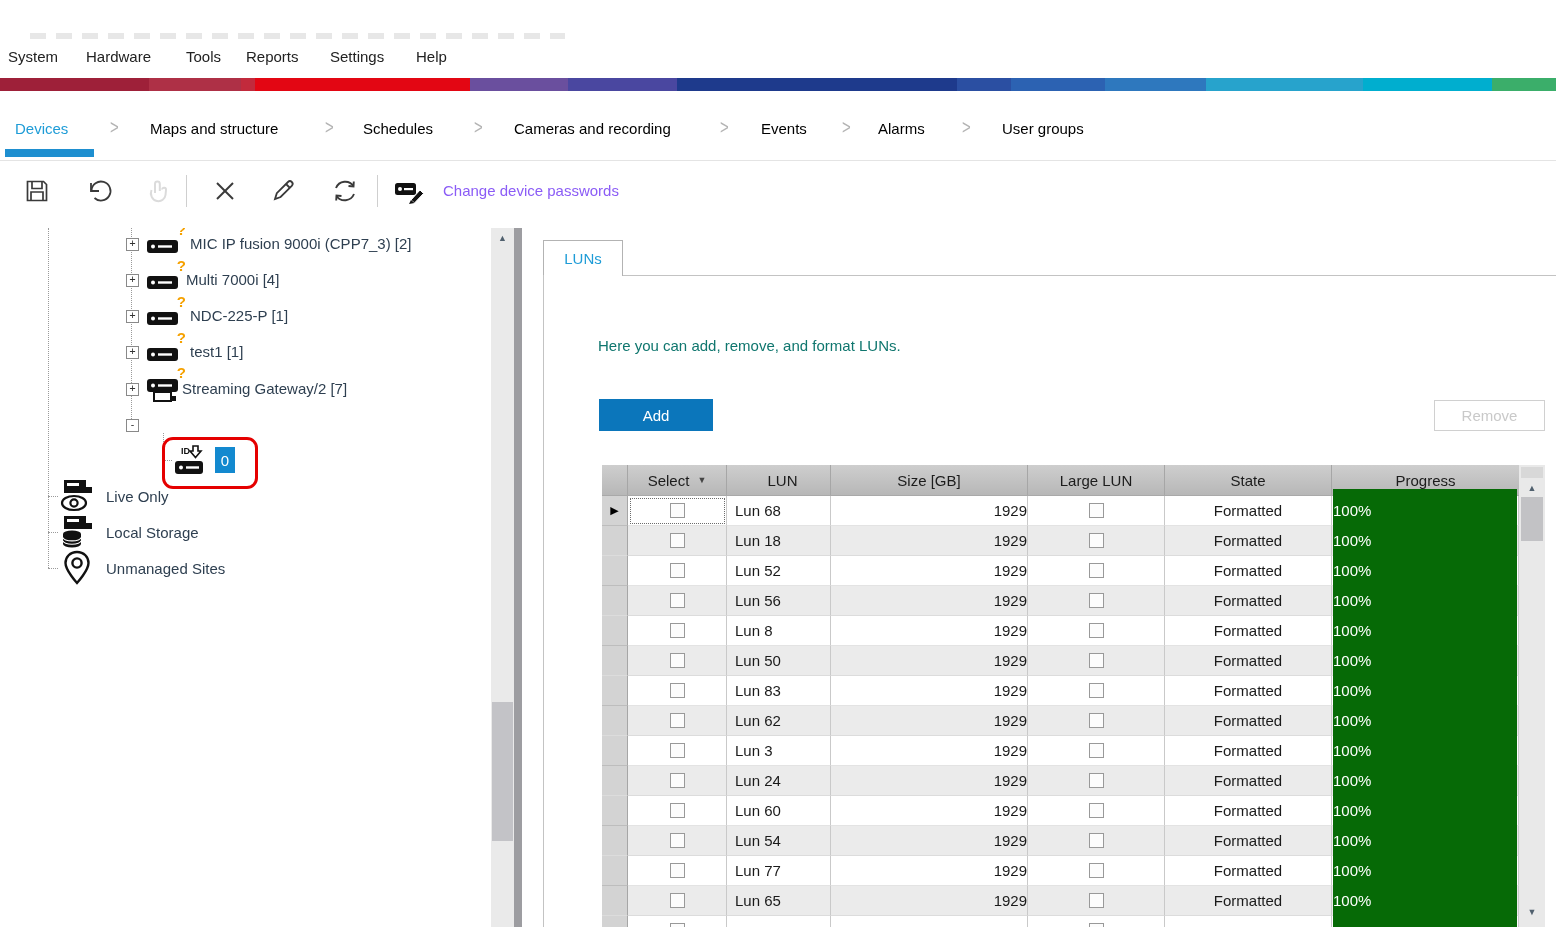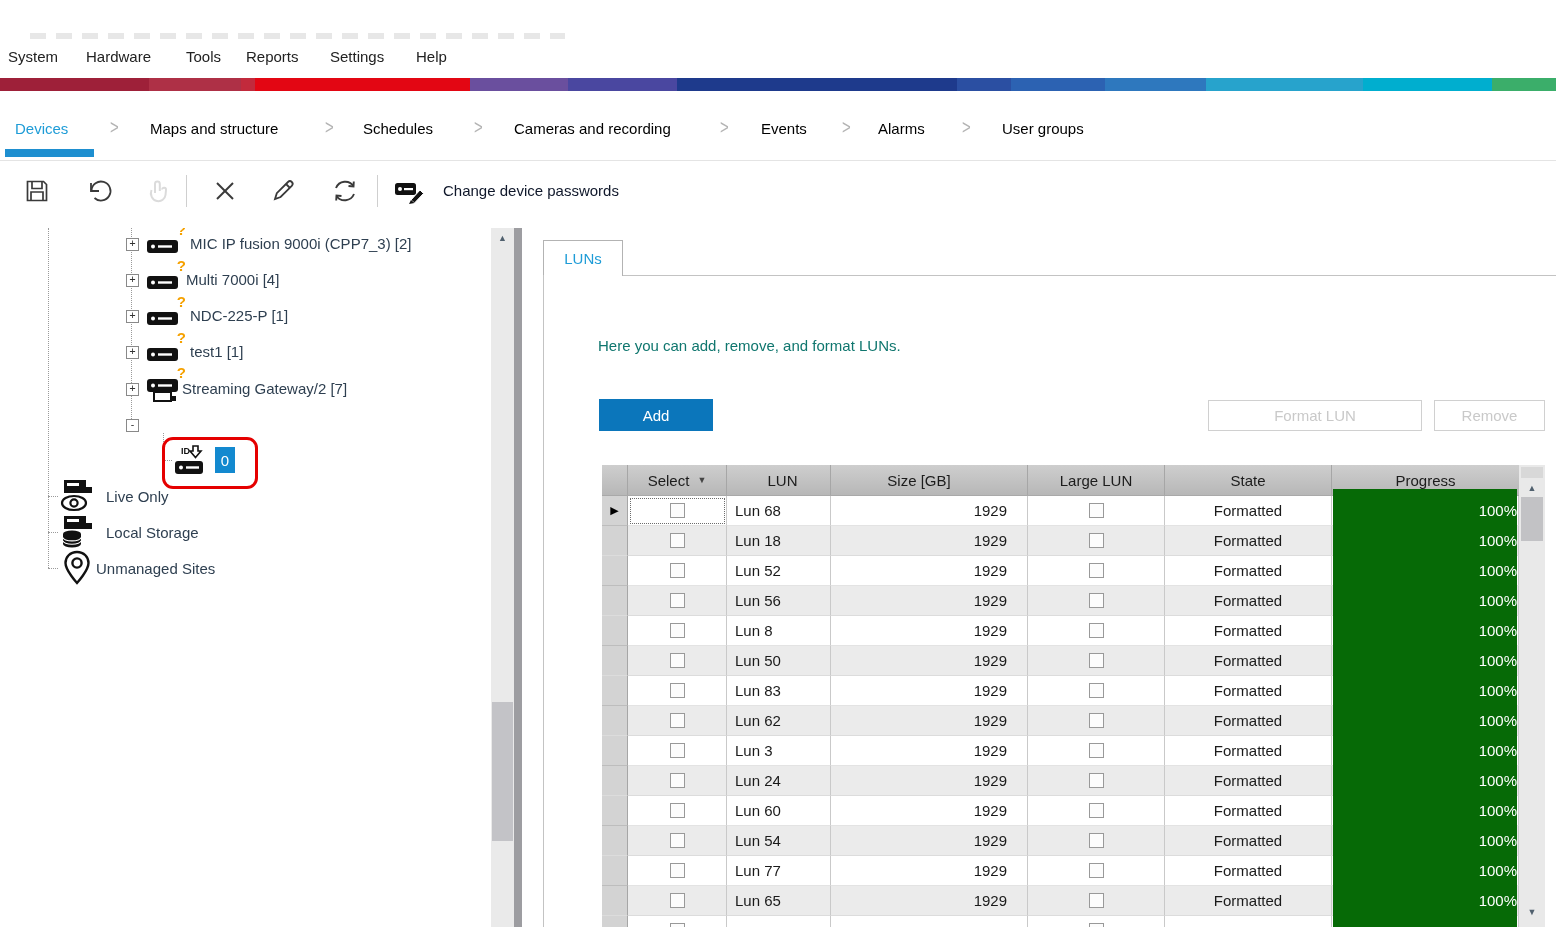--- a/index.html
+++ b/index.html
@@ -30,21 +30,21 @@
   
   #navbar{left:0;top:104px;width:1556px;height:56px;border-bottom:1px solid #e4e4e4;background:#fff;}
   .nav-tab{position:absolute;top:120px;font-size:15px;color:#000000;}
   .nav-tab.active{color:var(--accent);}
   .nav-chev{position:absolute;top:118px;font-size:15px;color:#b4b4b4;transform:scaleY(1.35);}
   #nav-underline{left:5px;top:149px;width:89px;height:8px;background:var(--accent-underline);}
 
   
   .tbtn{position:absolute;top:173px;width:36px;height:36px;display:flex;align-items:center;justify-content:center;}
   .tdiv{position:absolute;top:175px;width:0;height:32px;border-left:1px solid #cfcfcf;}
-  #chg-pw-label{left:443px;top:182px;font-size:15px;color:#0f172a;}
+  #chg-pw-label{left:443px;top:182px;font-size:15px;color:#8b5cf6;}
 
   
   #tree-panel{left:0;top:228px;width:491px;height:699px;background:#fff;overflow:hidden;}
   #tree-scroll-track{left:491px;top:228px;width:23px;height:699px;background:#eaeaea;}
   #tree-scroll-up{left:491px;top:231px;width:23px;height:14px;color:#50606e;font-size:9px;text-align:center;line-height:14px;}
   #tree-scroll-thumb{left:492px;top:702px;width:21px;height:139px;background:#c3c3c7;}
   #splitter{left:514px;top:228px;width:8px;height:699px;background:#9d9da1;}
 
   
   .tree-item{position:absolute;height:36px;display:flex;align-items:center;}
@@ -93,30 +93,30 @@
   .trow{display:flex;height:30px;background:#fff;}
   .trow.alt{background:#ebebeb;}
   .trow .c{
     display:flex;align-items:center;box-sizing:border-box;height:30px;
     border-right:1px solid #c9c9c9;border-bottom:1px solid #e3e3e3;
   }
   .trow.alt .c{border-bottom:1px solid #dcdcdc;}
   .col-rowhdr{width:26px;}
   .col-sel{width:99px;justify-content:center;}
   .col-lun{width:104px;padding-left:8px;}
-  .col-size{width:197px;justify-content:flex-end;padding-right:20px;text-align:right;}
+  .col-size{width:197px;justify-content:flex-end;padding-right:0;text-align:right;}
   .col-large{width:137px;justify-content:center;}
   .col-state{width:167px;justify-content:center;}
   .col-prog{width:187px;padding:0;border-right:none;}
   .trow .col-rowhdr{background:#d3d3d3;border-right:1px solid #a6a6a6;border-bottom:1px solid #bdbdbd;
     justify-content:center;color:#000;font-size:11px;}
   .cb{width:15px;height:15px;border:1px solid #999;background:#fcfcfc;box-sizing:border-box;}
   .pbar{
     flex:1;height:44px;margin:1px 1px;background:var(--progress);color:#fff;
-    display:flex;align-items:center;justify-content:flex-end;font-size:15px;
+    display:flex;align-items:center;justify-content:flex-start;font-size:15px;
   }
   .cur-arrow{visibility:hidden;}
   .trow.current .cur-arrow{visibility:visible;}
   .trow.current .col-sel{outline:1px dotted #6c6c6c;outline-offset:-3px;}
   .filter-arrow{font-size:9px;color:#444;margin-left:8px;}
 
   
   #tbl-scroll{left:1519px;top:465px;width:26px;height:462px;background:#e9e9e9;}
   #tbl-scroll-topblock{left:1521px;top:467px;width:22px;height:11px;background:#d8d8d8;}
   #tbl-scroll-up{left:1519px;top:481px;width:26px;height:14px;color:#50606e;font-size:9px;text-align:center;line-height:14px;}
@@ -341,39 +341,38 @@
       </span>
       <span class="tree-label" style="margin-left:10px">Local Storage</span>
     </div>
     <div class="tree-item" style="left:58px;top:322px">
       <span class="ticon">
         <svg width="38" height="36" viewBox="0 0 38 36">
           <path d="M19 2 C12 2 7.5 7 7.5 13 c0 7.5 11.5 20 11.5 20 s11.5 -12.5 11.5 -20 C30.5 7 26 2 19 2 Z" fill="#fff" stroke="#111" stroke-width="2.4"></path>
           <circle cx="19" cy="13" r="4.6" fill="#fff" stroke="#111" stroke-width="2.4"></circle>
         </svg>
       </span>
-      <span class="tree-label" style="">Unmanaged Sites</span>
+      <span class="tree-label" style="margin-left:10px">Unmanaged Sites</span>
     </div>
   </div>
 
   <div id="tree-scroll-track" class="abs"></div>
   <div id="tree-scroll-up" class="abs">▲</div>
   <div id="tree-scroll-thumb" class="abs"></div>
   <div id="splitter" class="abs"></div>
 
   <div id="right-panel" class="abs"></div>
   <div id="luns-tab" class="abs">
     <span>LUNs</span>
   </div>
   <div id="panel-hline" class="abs"></div>
   <div id="panel-vline" class="abs"></div>
   <div id="panel-desc" class="abs">Here you can add, remove, and format LUNs.</div>
 
   <div id="add-btn" class="btn">Add</div>
-  <div id="format-btn" class="btn">Format LUN</div>
   <div id="remove-btn" class="btn">Remove</div>
 
   <div id="lun-table" class="abs">
     <div class="thead">
       <div class="hc col-rowhdr"></div>
       <div class="hc col-sel">
         <span>Select</span>
         <span class="filter-arrow">▼</span>
       </div>
       <div class="hc col-lun">LUN</div>

